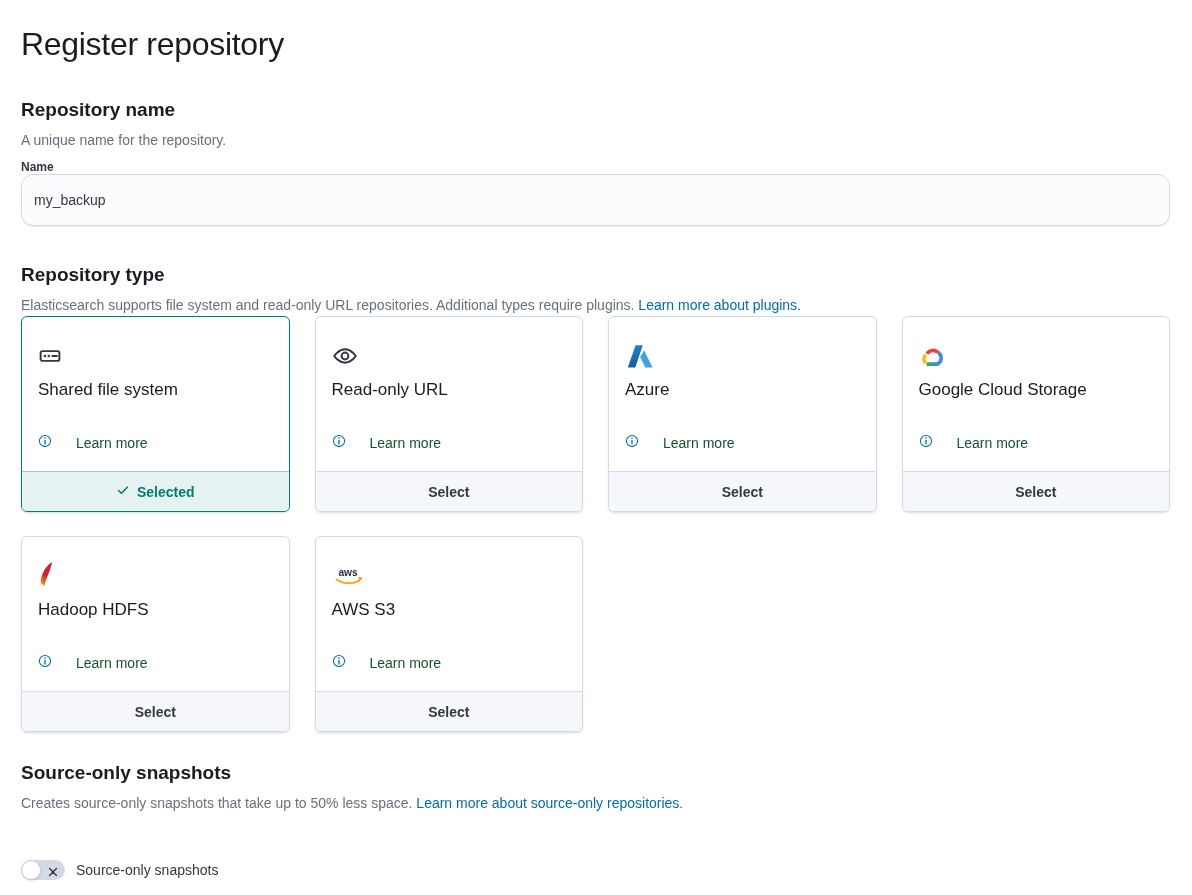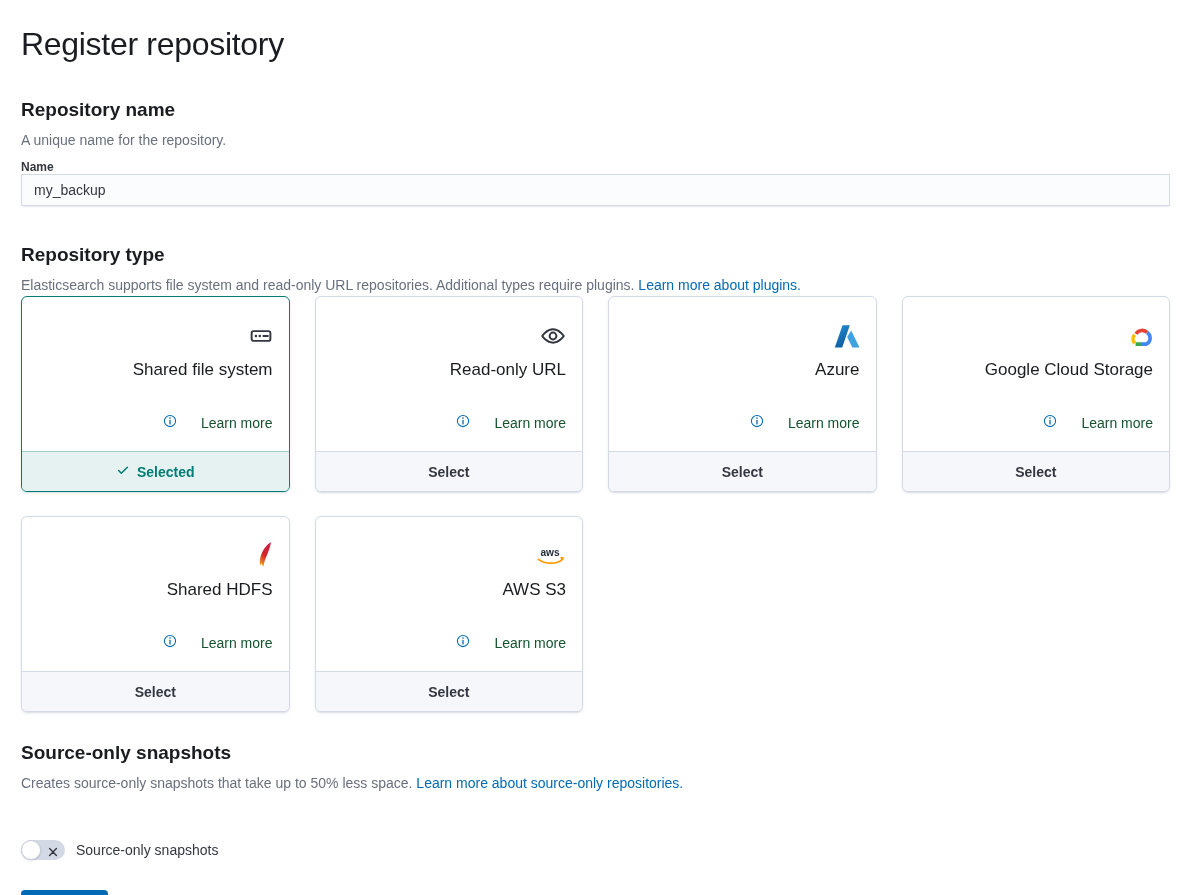--- a/index.html
+++ b/index.html
@@ -42,28 +42,28 @@
   .row-name { margin-bottom: 38px; }
   .name-right { padding-top: 9px; }
   .field-label {
     display: block;
     font-size: 12px;
     font-weight: 700;
     color: #343741;
   }
   .field-input {
     width: 100%;
-    height: 32px;
+    height: 52px;
     padding: 0 12px;
     font-family: "Liberation Sans", sans-serif;
     font-size: 14px;
     color: #343741;
     background: #fbfcfd;
     border: 1px solid #d3dae6;
-    border-radius: 0;
+    border-radius: 12px;
     box-shadow: 0 1px 1px -1px rgba(152,162,179,.2), 0 3px 2px -2px rgba(152,162,179,.2);
     outline: none;
   }
 
   
   .type-desc { margin-bottom: 22px; }
   .card-grid {
     display: grid;
     grid-template-columns: repeat(4, 1fr);
     gap: 24px 25px;
@@ -78,21 +78,21 @@
     border-radius: 6px;
     overflow: hidden;
     cursor: pointer;
     box-shadow: 0 2px 2px -1px rgba(152,162,179,.3), 0 1px 5px -2px rgba(152,162,179,.3);
   }
   .card.selected { border-color: #017D73; }
   .card-body {
     flex: 1;
     display: flex;
     flex-direction: column;
-    align-items: flex-end;
+    align-items: flex-start;
     padding: 22px 16px 14px 16px;
   }
   .icon-wrap { height: 34px; display: flex; align-items: center; justify-content: center; }
   .card-title {
     margin-top: 7px;
     font-size: 17px;
     font-weight: 500;
     color: #1a1c21;
     text-align: center;
   }
@@ -318,21 +318,21 @@
               <defs>
                 <linearGradient id="hfg" x1="0.7" y1="0" x2="0.3" y2="1">
                   <stop offset="0" stop-color="#C9234A"></stop>
                   <stop offset="0.55" stop-color="#D22128"></stop>
                   <stop offset="1" stop-color="#F69923"></stop>
                 </linearGradient>
               </defs>
               <path fill="url(#hfg)" d="M19.5 1.5c-6.5 4-12.3 11.8-14.8 20.6-1.2 4.3-1.3 8.6-.3 12l1.8-3c.5 2 1.4 3.6 2.6 4.7.7-5 2.5-10.9 5.3-16.9 2.3-5 4.4-11.2 5.4-17.4z"></path>
             </svg>
           </span>
-          <div class="card-title">Shared HDFS</div>
+          <div class="card-title">Hadoop HDFS</div>
           <a class="learn-more">
             <span>
               <svg width="14" height="14" viewBox="0 0 16 16" fill="none">
                 <circle cx="8" cy="8" r="6.4" stroke="#006BB4" stroke-width="1.2"></circle>
                 <path d="M8 7.3v4" stroke="#006BB4" stroke-width="1.5" stroke-linecap="round"></path>
                 <circle cx="8" cy="4.7" r="0.95" fill="#006BB4"></circle>
               </svg>
             </span>
             <span>Learn more</span>
           </a>

